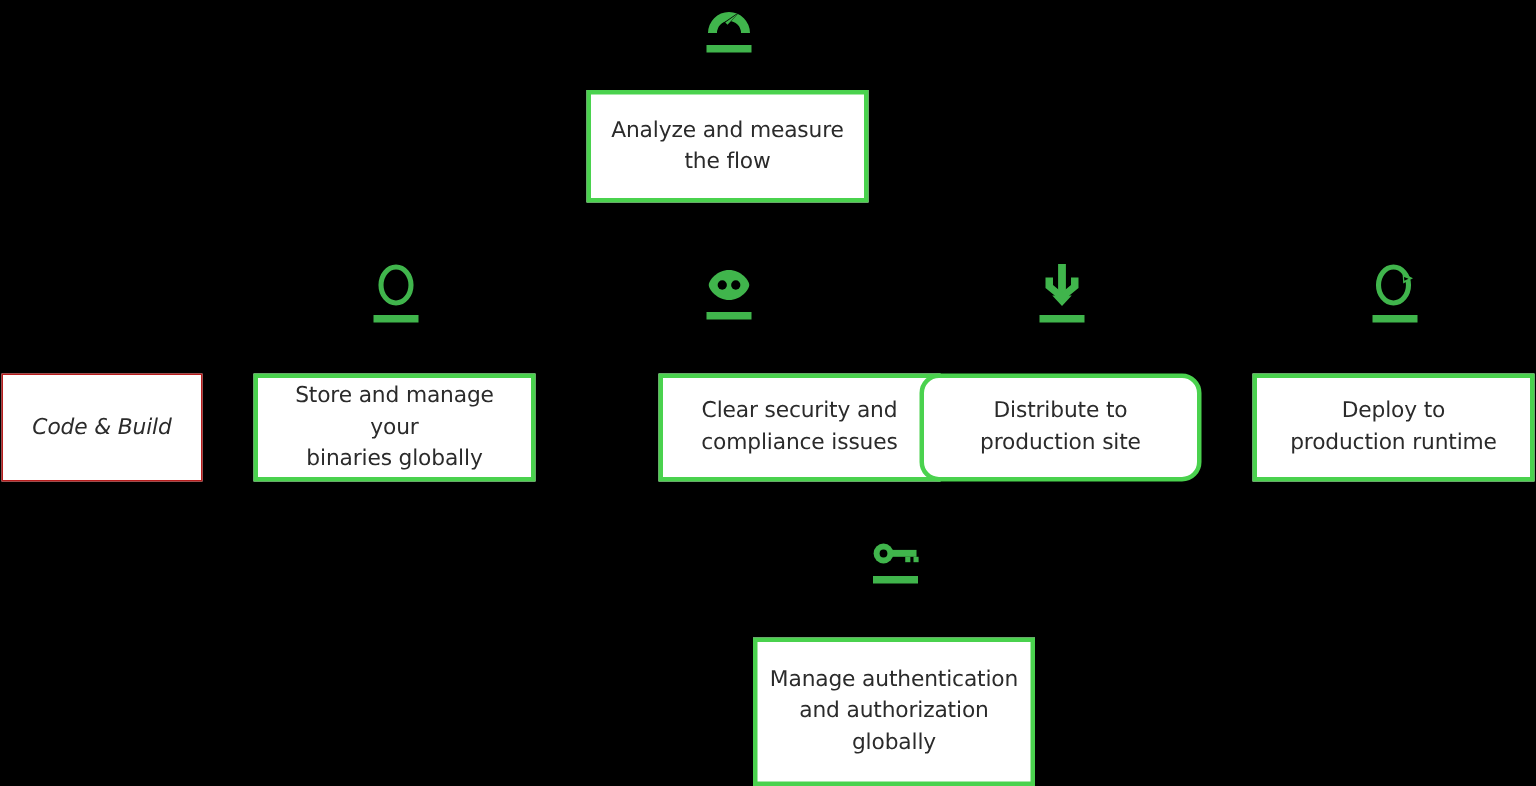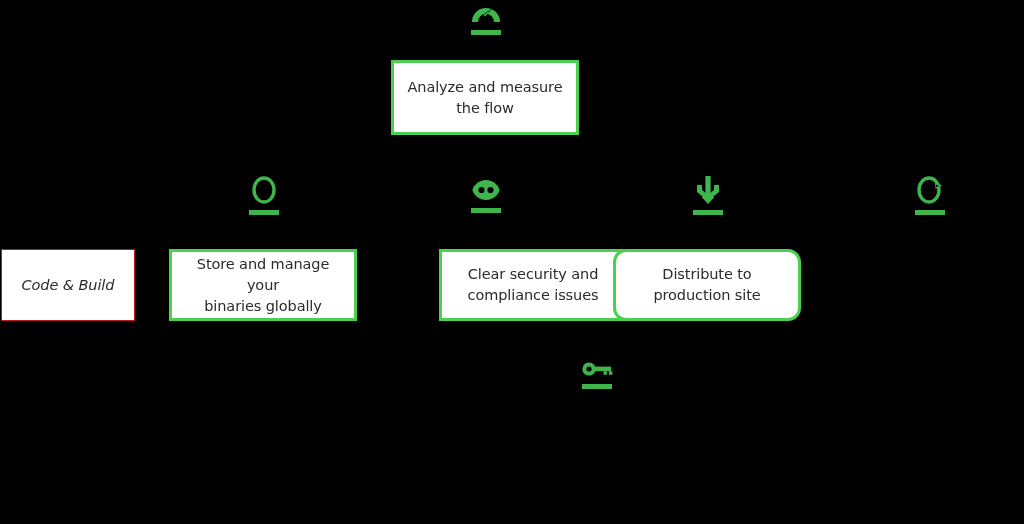--- a/index.html
+++ b/index.html
@@ -154,15 +154,24 @@
   <div class="node-box" style="left:391px; top:249px; width:188px; height:72px;margin-left:48px;">
     <span class="node-label">Clear security and
 compliance issues</span>
   </div>
 
   <div class="node-box" style="left:613px; top:249px; width:188px; height:72px;border-radius:13px;">
     <span class="node-label">Distribute to
 production site</span>
   </div>
 
+  <div class="node-box" style="left:835px; top:249px; width:188px; height:72px;">
+    <span class="node-label">Deploy to
+production runtime</span>
+  </div>
 
+  <div class="node-box" style="left:502px; top:425px; width:188px; height:99px;">
+    <span class="node-label">Manage authentication
+and authorization
+globally</span>
+  </div>
 
 </div>
 
 </body></html>

